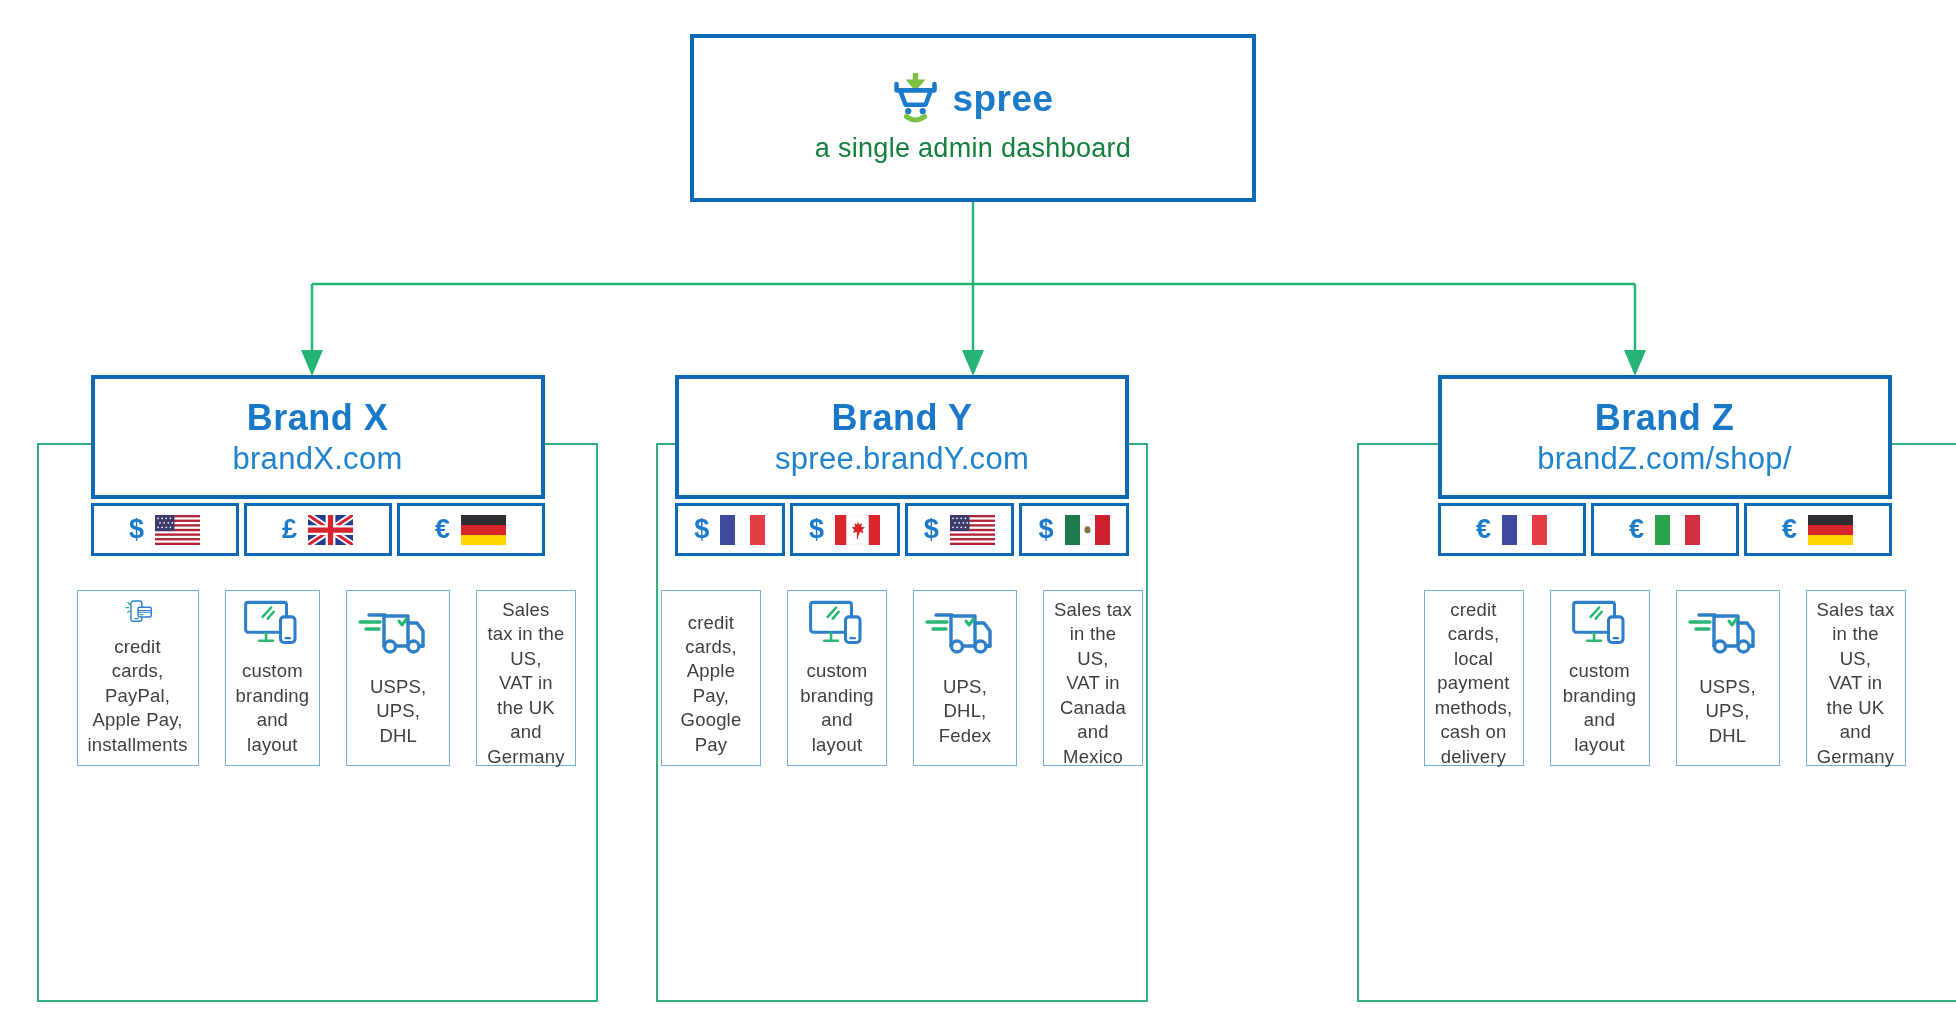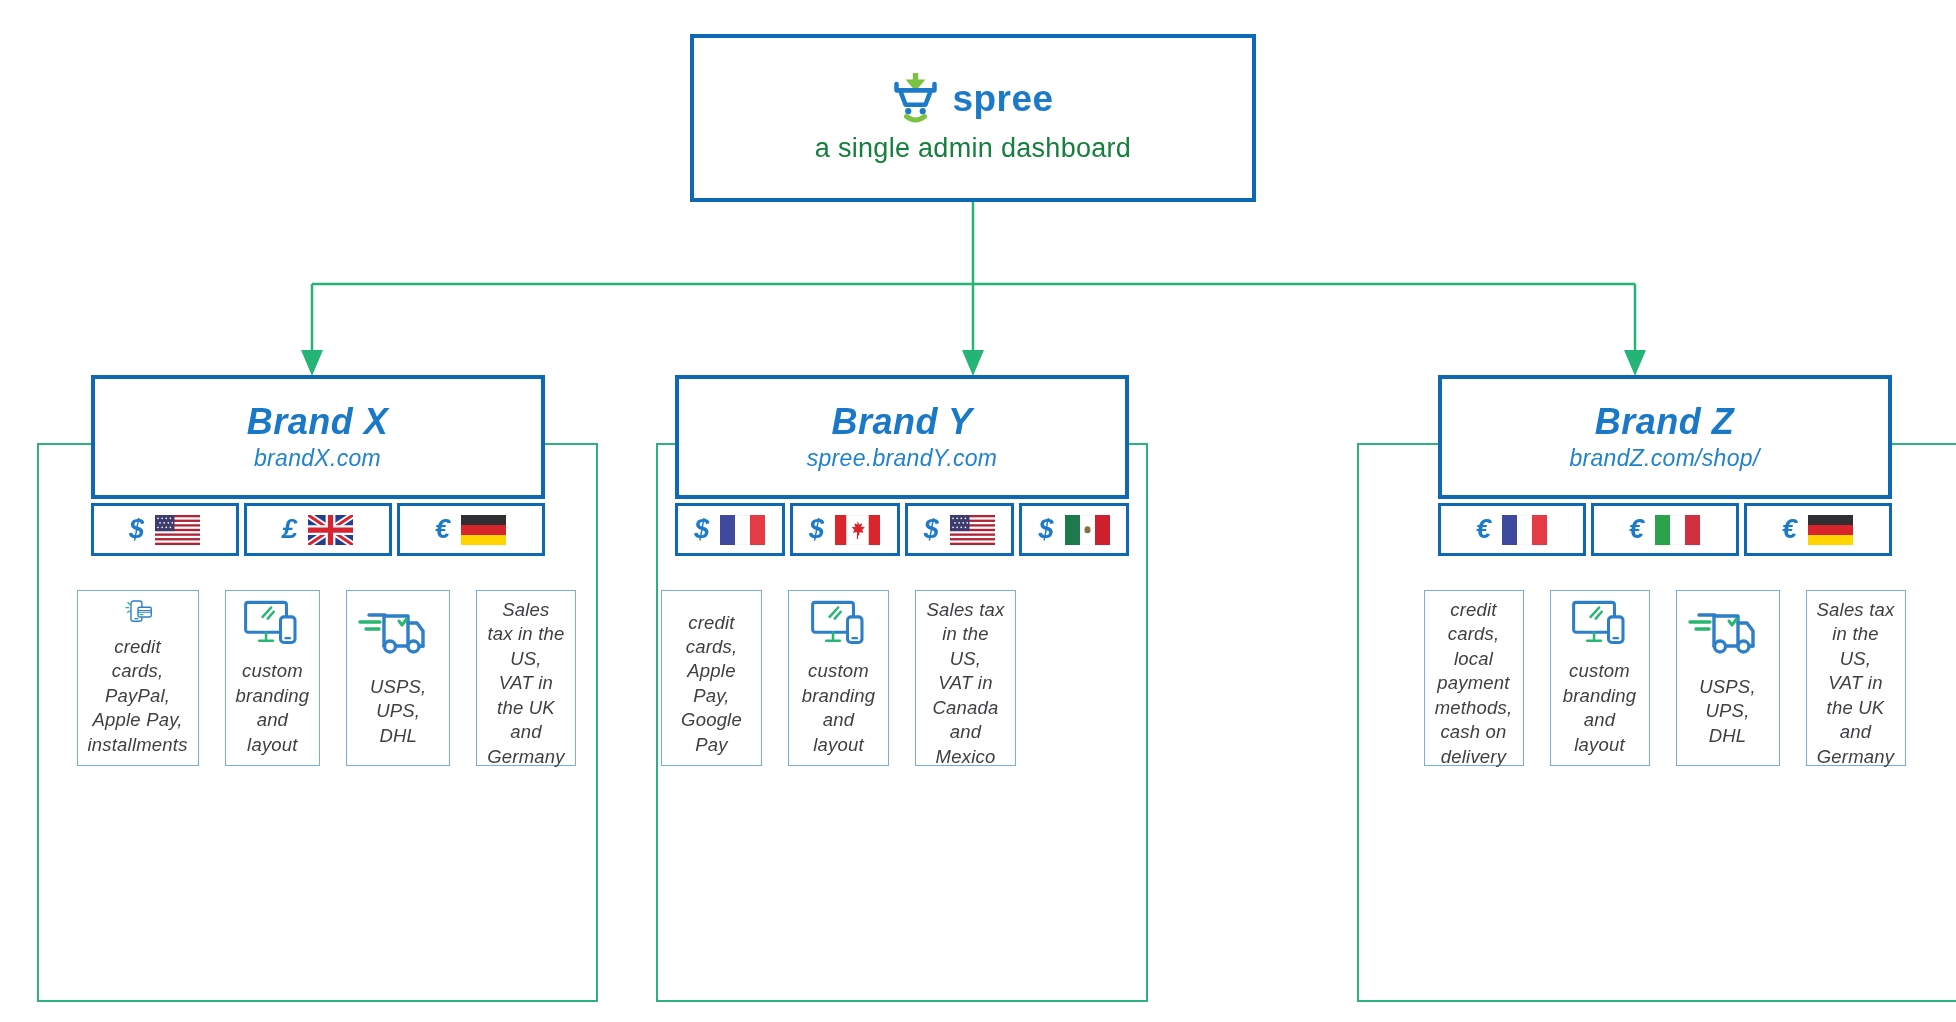--- a/index.html
+++ b/index.html
@@ -12,30 +12,30 @@
         align-items:center;justify-content:center;gap:9px;z-index:2;}
   .logo-row{display:flex;align-items:center;gap:13px;}
   .logo-row svg{width:47px;height:51px;}
   .wordmark{font-size:37px;font-weight:600;color:#1b7ac9;letter-spacing:.5px;line-height:1;}
   .dash-sub{font-size:27px;font-weight:500;color:#15803d;letter-spacing:.3px;}
 
   
   .connectors{position:absolute;left:0;top:0;width:1956px;height:1022px;z-index:1;pointer-events:none;}
 
   
-  .col{position:absolute;top:375px;height:627px;z-index:2;font-style:italic;}
+  .col{position:absolute;top:375px;height:627px;z-index:2;}
   .col-x{left:37px;width:561px;}
   .col-y{left:656px;width:492px;}
   .col-z{left:1357px;width:615px;}
   .frame{position:absolute;left:0;right:0;top:68px;bottom:0;border:2px solid #2eb17d;box-sizing:border-box;}
   .hdr-wrap{position:absolute;top:0;left:50%;transform:translateX(-50%);width:454px;z-index:2;}
   .hdr{box-sizing:border-box;height:124px;border:4px solid #0d68b5;background:#fff;
        display:flex;flex-direction:column;align-items:center;justify-content:center;gap:7px;}
   .brand-title{font-size:36px;font-weight:700;color:#1a78c8;letter-spacing:.5px;line-height:1;}
-  .brand-domain{font-size:23px;font-weight:500;color:#2083cc;letter-spacing:.3px;line-height:1;}
+  .brand-domain{font-size:31px;font-weight:500;color:#2083cc;letter-spacing:.3px;line-height:1;}
   .cur-row{margin-top:4px;height:53px;display:flex;gap:5px;}
   .cur-cell{flex:1;box-sizing:border-box;border:3px solid #0d68b5;background:#fff;
             display:flex;align-items:center;justify-content:center;gap:11px;}
   .cur-sym{font-size:27px;font-weight:700;color:#1b7ac9;line-height:1;}
   .flag{width:45px;height:30px;display:block;}
 
   .cards{position:absolute;top:215px;left:50%;transform:translateX(-50%);width:482px;
          display:grid;grid-template-columns:1fr 1fr 1fr 1fr;column-gap:26px;row-gap:26px;z-index:1;}
   .card{box-sizing:border-box;height:176px;border:1.5px solid #79acdf;background:#fff;
         display:flex;flex-direction:column;align-items:center;justify-content:center;padding:8px 10px;}
@@ -314,20 +314,26 @@
 Google Pay</div>
       </div>
       <div class="card">
         <svg class="i-branding">
             <use href="#icon-branding"></use>
           </svg>
         <div class="card-label">custom branding
 and layout</div>
       </div>
       <div class="card">
+        <svg class="i-shipping">
+            <use href="#icon-shipping"></use>
+          </svg>
+        <div class="card-label">UPS, DHL, Fedex</div>
+      </div>
+      <div class="card">
         <svg class="i-tax">
             <use href="#icon-tax"></use>
           </svg>
         <div class="card-label">Sales tax in the US,
 VAT in Canada
 and Mexico</div>
       </div>
     </div>
   </div>
 

